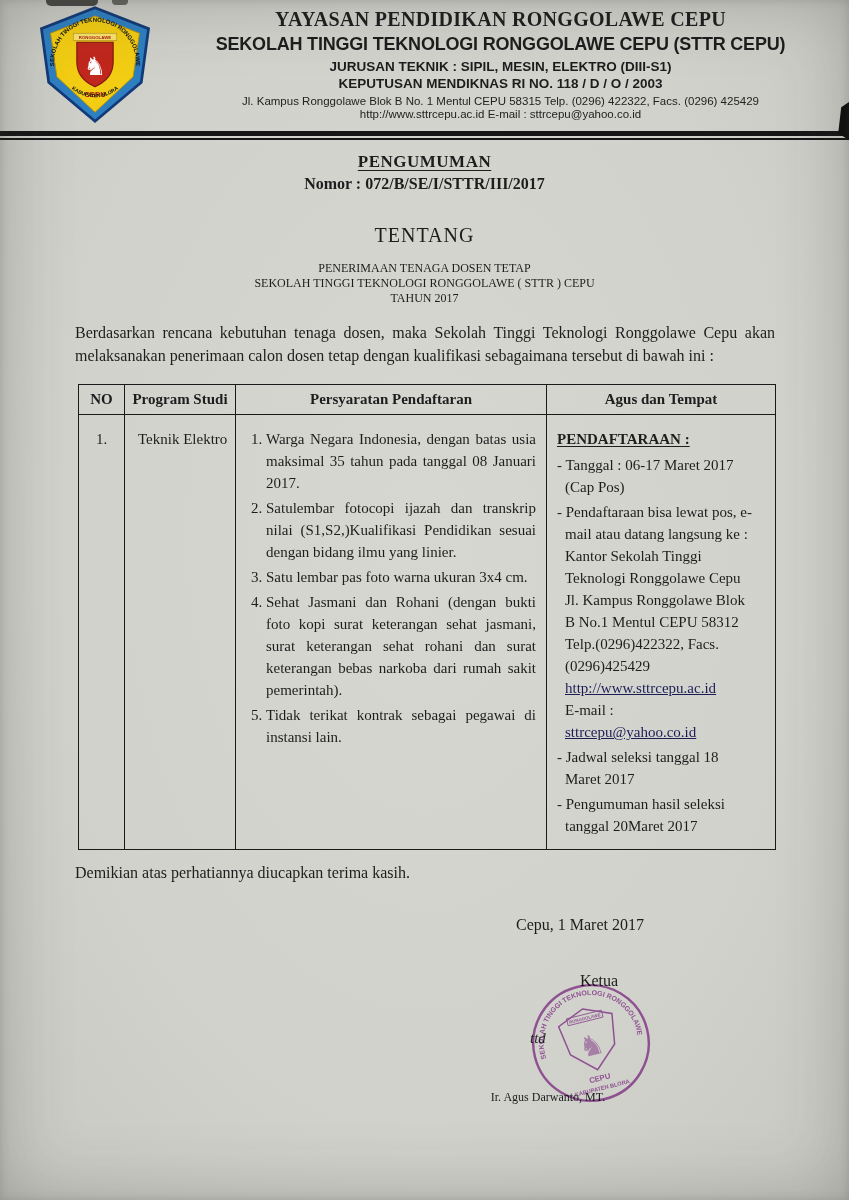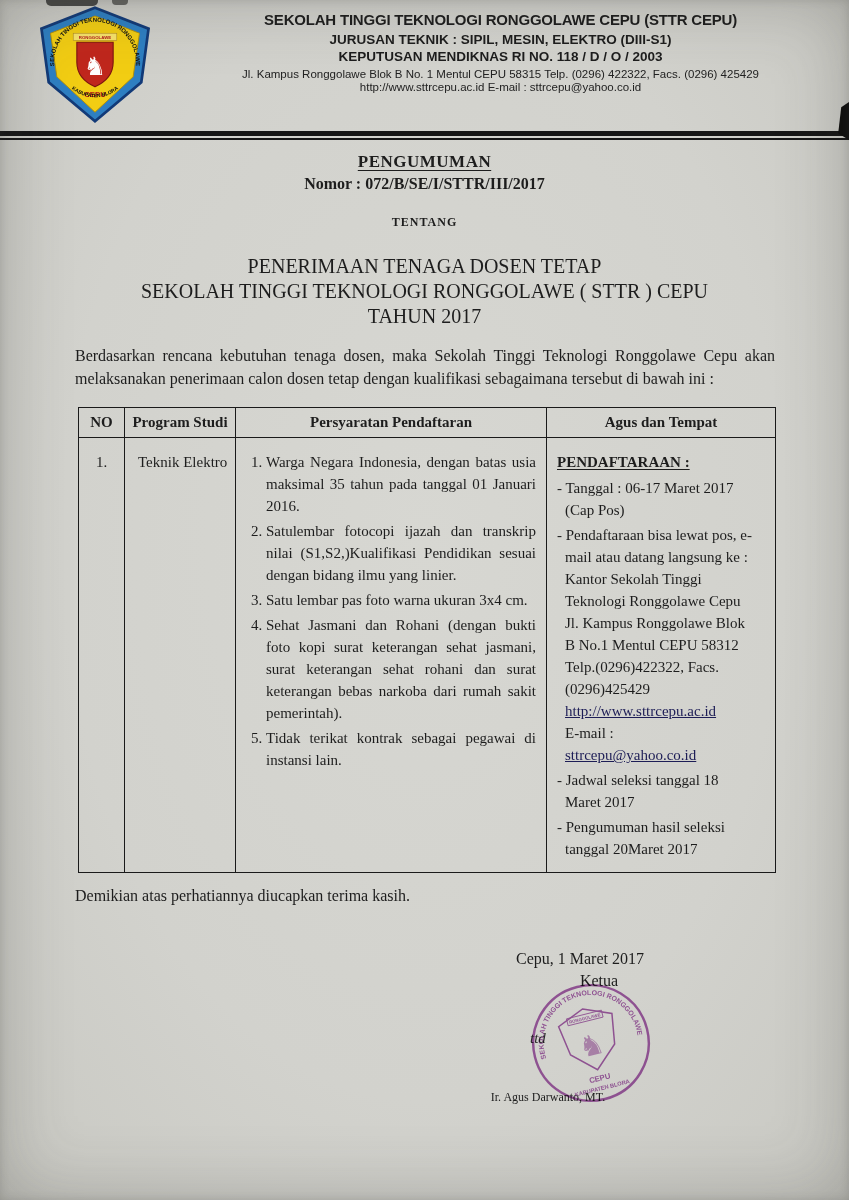--- a/index.html
+++ b/index.html
@@ -13,51 +13,51 @@
   
   .corner-mark-a{position:absolute;top:0;left:46px;width:52px;height:6px;background:#1e1e1c;opacity:.75;border-radius:0 0 5px 5px;}
   .corner-mark-b{position:absolute;top:0;left:112px;width:16px;height:5px;background:#23231f;opacity:.6;border-radius:0 0 4px 4px;}
   .edge-wedge{position:absolute;top:102px;right:0;width:12px;height:38px;background:#0d0d0c;
     clip-path:polygon(100% 0,100% 100%,10% 82%,35% 14%);}
   
   .letterhead{display:flex;align-items:flex-start;gap:8px;padding:6px 22px 0 26px;}
   .logo-wrap{flex:0 0 140px;}
   .lh-text{flex:1;text-align:center;padding-top:2px;}
   .lh1{font-size:20px;font-weight:bold;letter-spacing:.3px;}
-  .lh2{font-family:"Liberation Sans",sans-serif;font-size:15px;font-weight:bold;letter-spacing:-.2px;margin-top:3px;}
+  .lh2{font-family:"Liberation Sans",sans-serif;font-size:18px;font-weight:bold;letter-spacing:-.2px;margin-top:3px;}
   .lh3,.lh4{font-family:"Liberation Sans",sans-serif;font-size:13.5px;font-weight:bold;margin-top:4px;}
   .lh4{margin-top:2px;}
   .lh5,.lh6{font-family:"Liberation Sans",sans-serif;font-size:11.5px;margin-top:4px;color:#222;}
   .lh6{margin-top:1px;}
   .rule{height:2px;border-top:5px solid #161616;border-bottom:2px solid #161616;margin-top:3px;}
   
   .t-pengumuman{text-align:center;margin-top:12px;font-size:17px;font-weight:bold;letter-spacing:.5px;
     text-decoration:underline;text-underline-offset:3px;}
   .t-nomor{text-align:center;font-size:16px;margin-top:3px;font-weight:bold;}
-  .t-tentang{text-align:center;font-size:12px;font-weight:bold;letter-spacing:1px;margin-top:22px;}
-  .t-subject{text-align:center;font-size:20px;line-height:1.25;margin-top:24px;}
+  .t-tentang{text-align:center;font-size:20px;font-weight:normal;letter-spacing:1px;margin-top:31px;}
+  .t-subject{text-align:center;font-size:12px;line-height:1.25;margin-top:14px;}
   
   .intro{margin:15px 74px 0 75px;font-size:16px;line-height:1.45;text-align:justify;}
   
   table.main{border-collapse:collapse;table-layout:fixed;margin:17px 0 0 78px;width:697px;font-size:15px;}
   table.main th, table.main td{border:1.6px solid #1a1a1a;}
   table.main th{font-size:15px;font-weight:bold;padding:6px 3px;text-align:center;}
   td.no-cell{text-align:center;vertical-align:top;padding-top:16px;}
   td.program-cell{vertical-align:top;padding:16px 4px 0 13px;}
   td.req-cell{vertical-align:top;padding:13px 10px 12px 6px;}
   td.req-cell ol{margin:0;padding-left:24px;}
   td.req-cell li{text-align:justify;line-height:22px;margin-bottom:3px;}
   td.waktu-cell{vertical-align:top;padding:13px 21px 12px 10px;line-height:22px;}
   .sched-heading{font-weight:bold;text-decoration:underline;text-underline-offset:2px;margin-bottom:4px;}
   .dash-item{text-indent:-8px;padding-left:8px;margin-top:3px;}
   .plain-line{padding-left:8px;}
   .doc-link{padding-left:8px;color:#1d1d56;text-decoration:underline;display:block;}
   
   .thanks{margin:14px 74px 0 75px;font-size:16px;}
-  .place-date{position:absolute;left:440px;top:950px;width:280px;text-align:center;font-size:16px;}
+  .place-date{position:absolute;left:440px;top:916px;width:280px;text-align:center;font-size:16px;}
   .ketua{position:absolute;left:459px;top:972px;width:280px;text-align:center;font-size:16px;}
   .ttd{position:absolute;left:530px;top:1030px;font-size:15px;font-style:italic;color:#2a2a2a;}
   .sign-name{position:absolute;left:408px;top:1090px;width:280px;text-align:center;font-size:12px;}
   .stamp-wrap{position:absolute;left:520px;top:972px;width:142px;height:142px;mix-blend-mode:multiply;}
 </style>
 </head>
 <body>
 
 <div class="page">
 
@@ -81,20 +81,21 @@
         <text x="70" y="36.3" text-anchor="middle" font-family="Liberation Sans, sans-serif" font-size="4.8" font-weight="bold" fill="#b01818">RONGGOLAWE</text>
         <path d="M50,40 L90,40 L90,62 Q90,80 70,89 Q50,80 50,62 Z" fill="#c0271d" stroke="#7c1410" stroke-width="1.2"></path>
         <text x="70" y="76" text-anchor="middle" font-size="28" fill="#ffffff">♞</text>
         <text x="70" y="100" text-anchor="middle" font-family="Liberation Sans, sans-serif" font-size="8.5" font-weight="bold" fill="#b01818">CEPU</text>
         <text font-family="Liberation Sans, sans-serif" font-size="5.6" font-weight="bold" fill="#111">
           <textPath href="#logoBottomArc" startOffset="50%" text-anchor="middle">KABUPATEN BLORA</textPath>
         </text>
       </svg>
     </div>
     <div class="lh-text">
+      <div class="lh1">YAYASAN PENDIDIKAN RONGGOLAWE CEPU</div>
       <div class="lh2">SEKOLAH TINGGI TEKNOLOGI RONGGOLAWE CEPU (STTR CEPU)</div>
       <div class="lh3">JURUSAN TEKNIK : SIPIL, MESIN, ELEKTRO (DIII-S1)</div>
       <div class="lh4">KEPUTUSAN MENDIKNAS RI NO. 118 / D / O / 2003</div>
       <div class="lh5">Jl. Kampus Ronggolawe Blok B No. 1 Mentul CEPU 58315 Telp. (0296) 422322, Facs. (0296) 425429</div>
       <div class="lh6">http://www.sttrcepu.ac.id   E-mail : sttrcepu@yahoo.co.id</div>
     </div>
   </header>
 
   <div class="rule"></div>
 
@@ -123,21 +124,21 @@
         <th>Persyaratan Pendaftaran</th>
         <th>Agus dan Tempat</th>
       </tr>
     </thead>
     <tbody>
       <tr>
         <td class="no-cell">1.</td>
         <td class="program-cell">Teknik Elektro</td>
         <td class="req-cell">
           <ol>
-            <li>Warga Negara Indonesia, dengan batas usia maksimal 35 tahun pada tanggal 01 Januari 2016.</li>
+            <li>Warga Negara Indonesia, dengan batas usia maksimal 35 tahun pada tanggal 08 Januari 2017.</li>
             <li>Satulembar fotocopi ijazah dan transkrip nilai (S1,S2,)Kualifikasi Pendidikan sesuai dengan bidang ilmu yang linier.</li>
             <li>Satu lembar pas foto warna ukuran 3x4 cm.</li>
             <li>Sehat Jasmani dan Rohani (dengan bukti foto kopi surat keterangan sehat jasmani, surat keterangan sehat rohani dan surat keterangan bebas narkoba dari rumah sakit pemerintah).</li>
             <li>Tidak terikat kontrak sebagai pegawai di instansi lain.</li>
           </ol>
         </td>
         <td class="waktu-cell">
           <div class="sched-heading">PENDAFTARAAN :</div>
           <div class="dash-item">- Tanggal : 06-17 Maret 2017</div>
           <div class="plain-line">(Cap Pos)</div>

